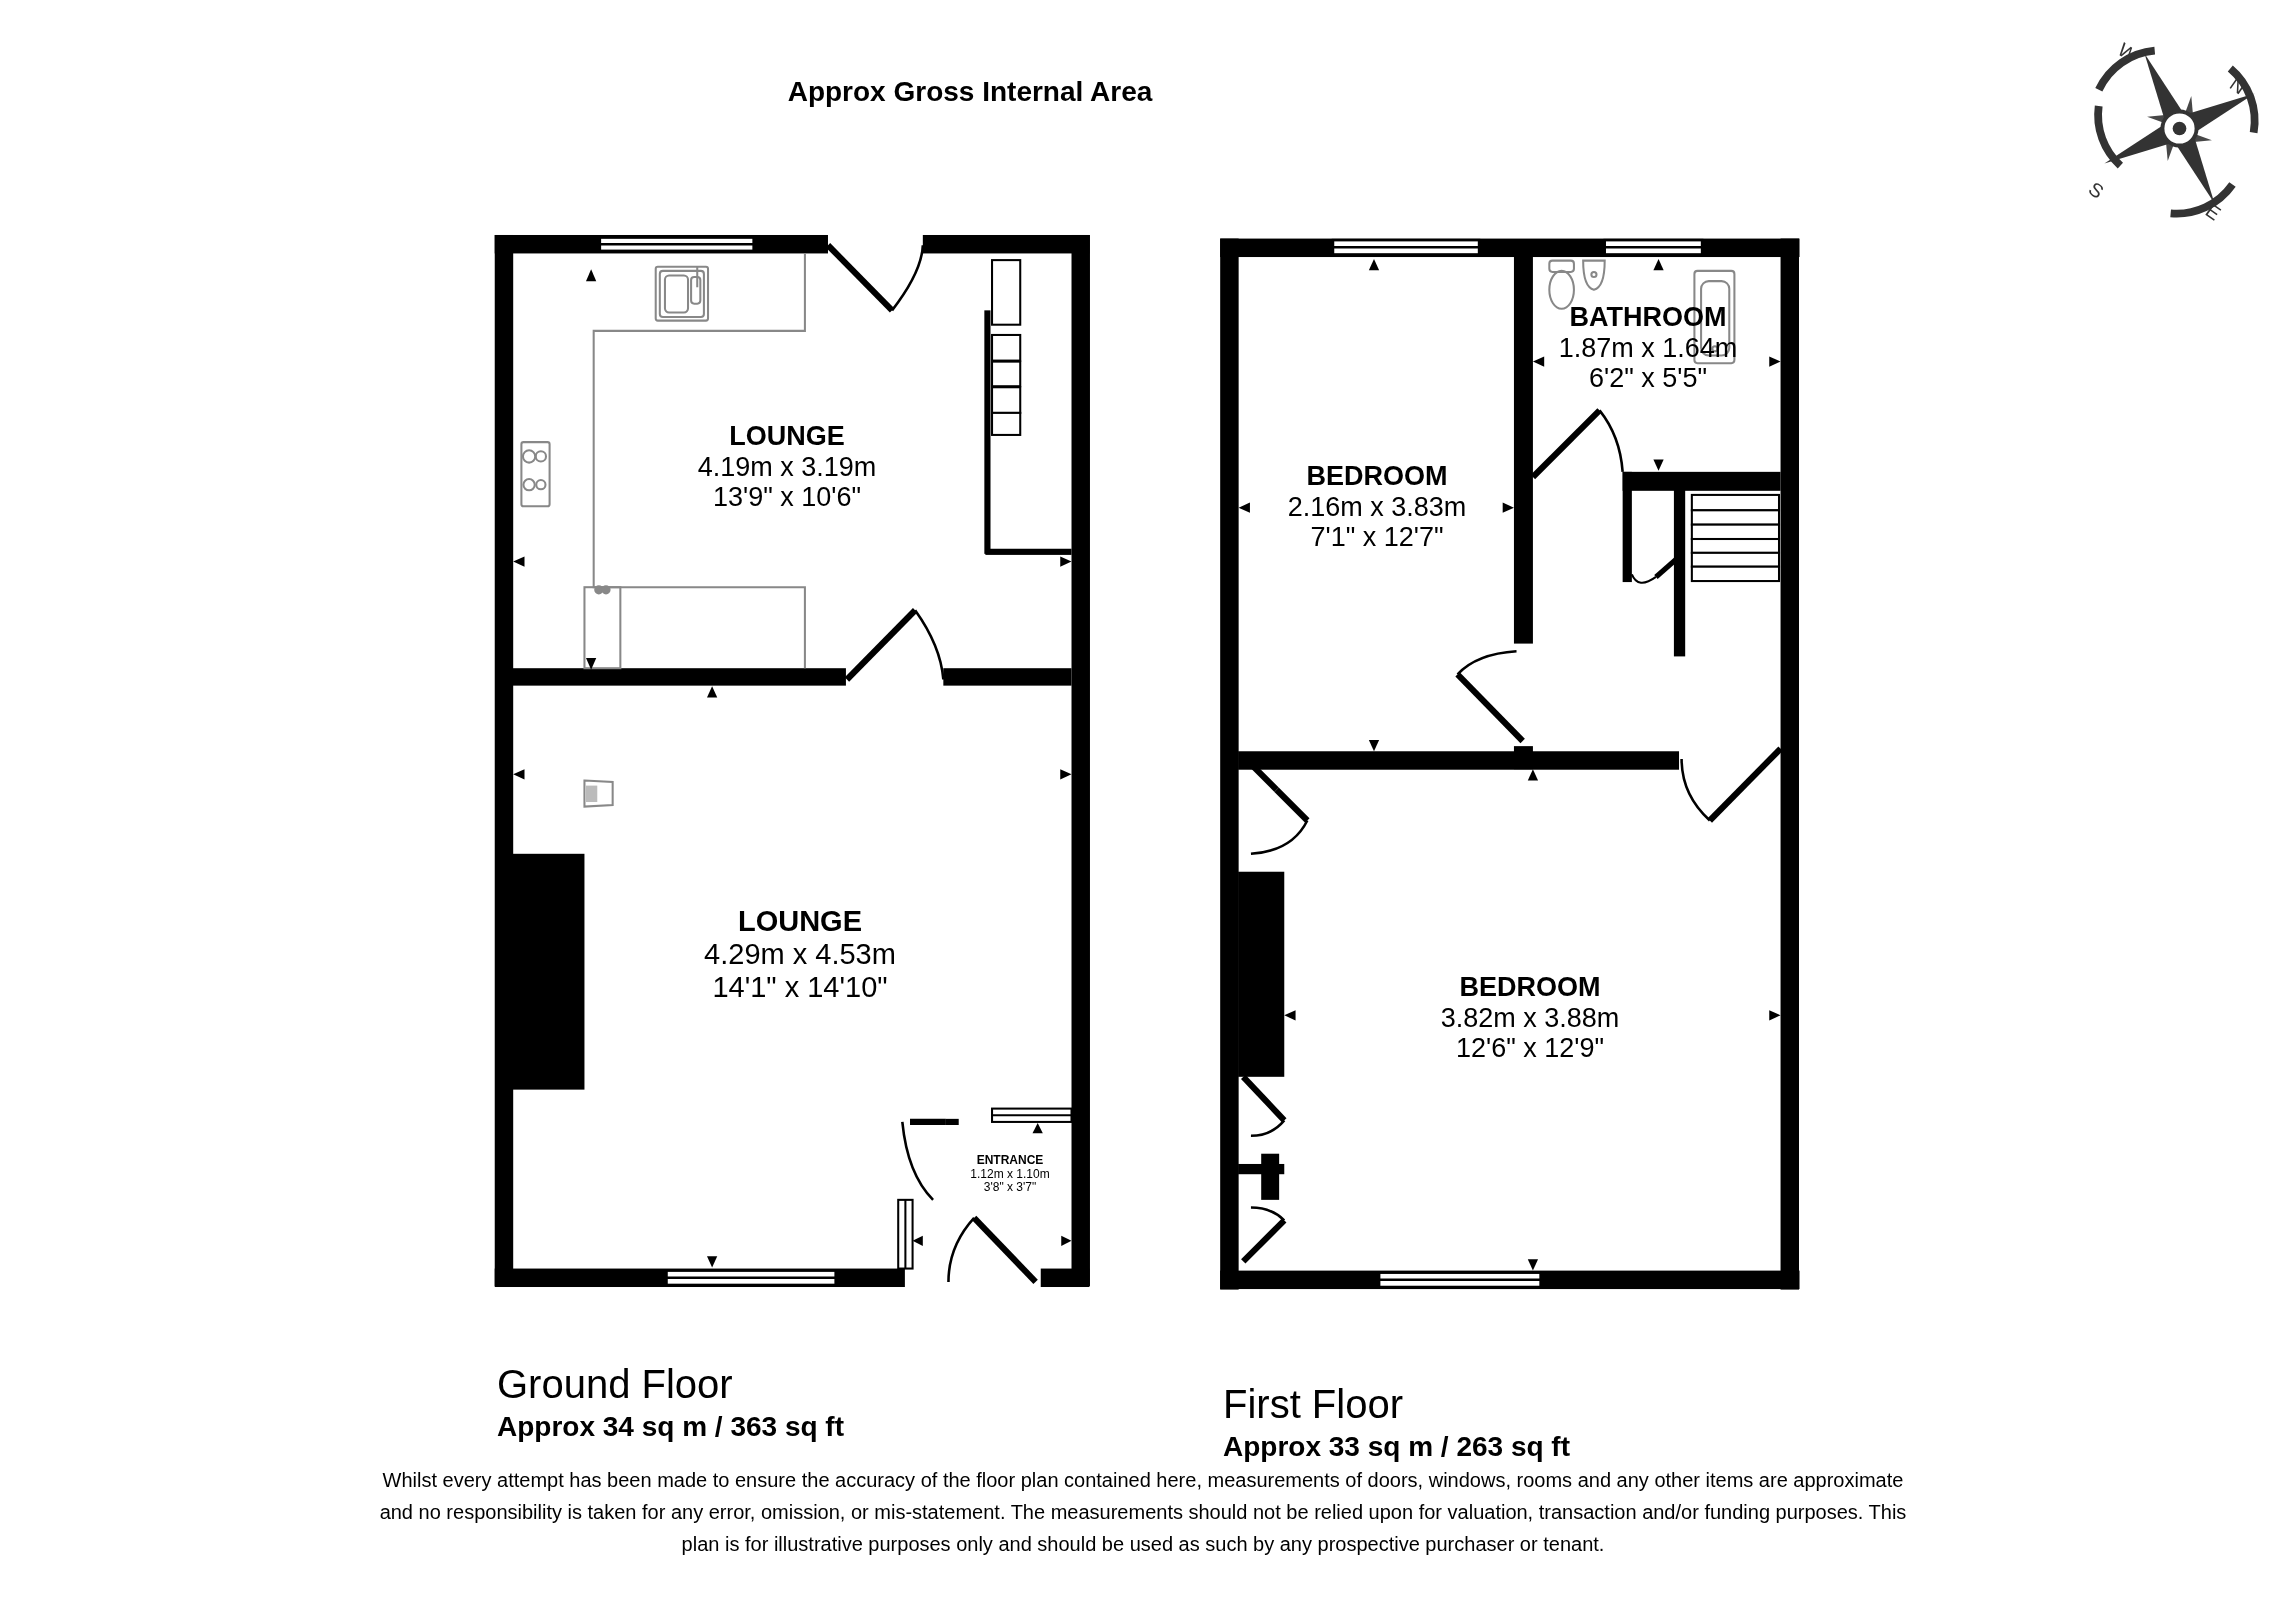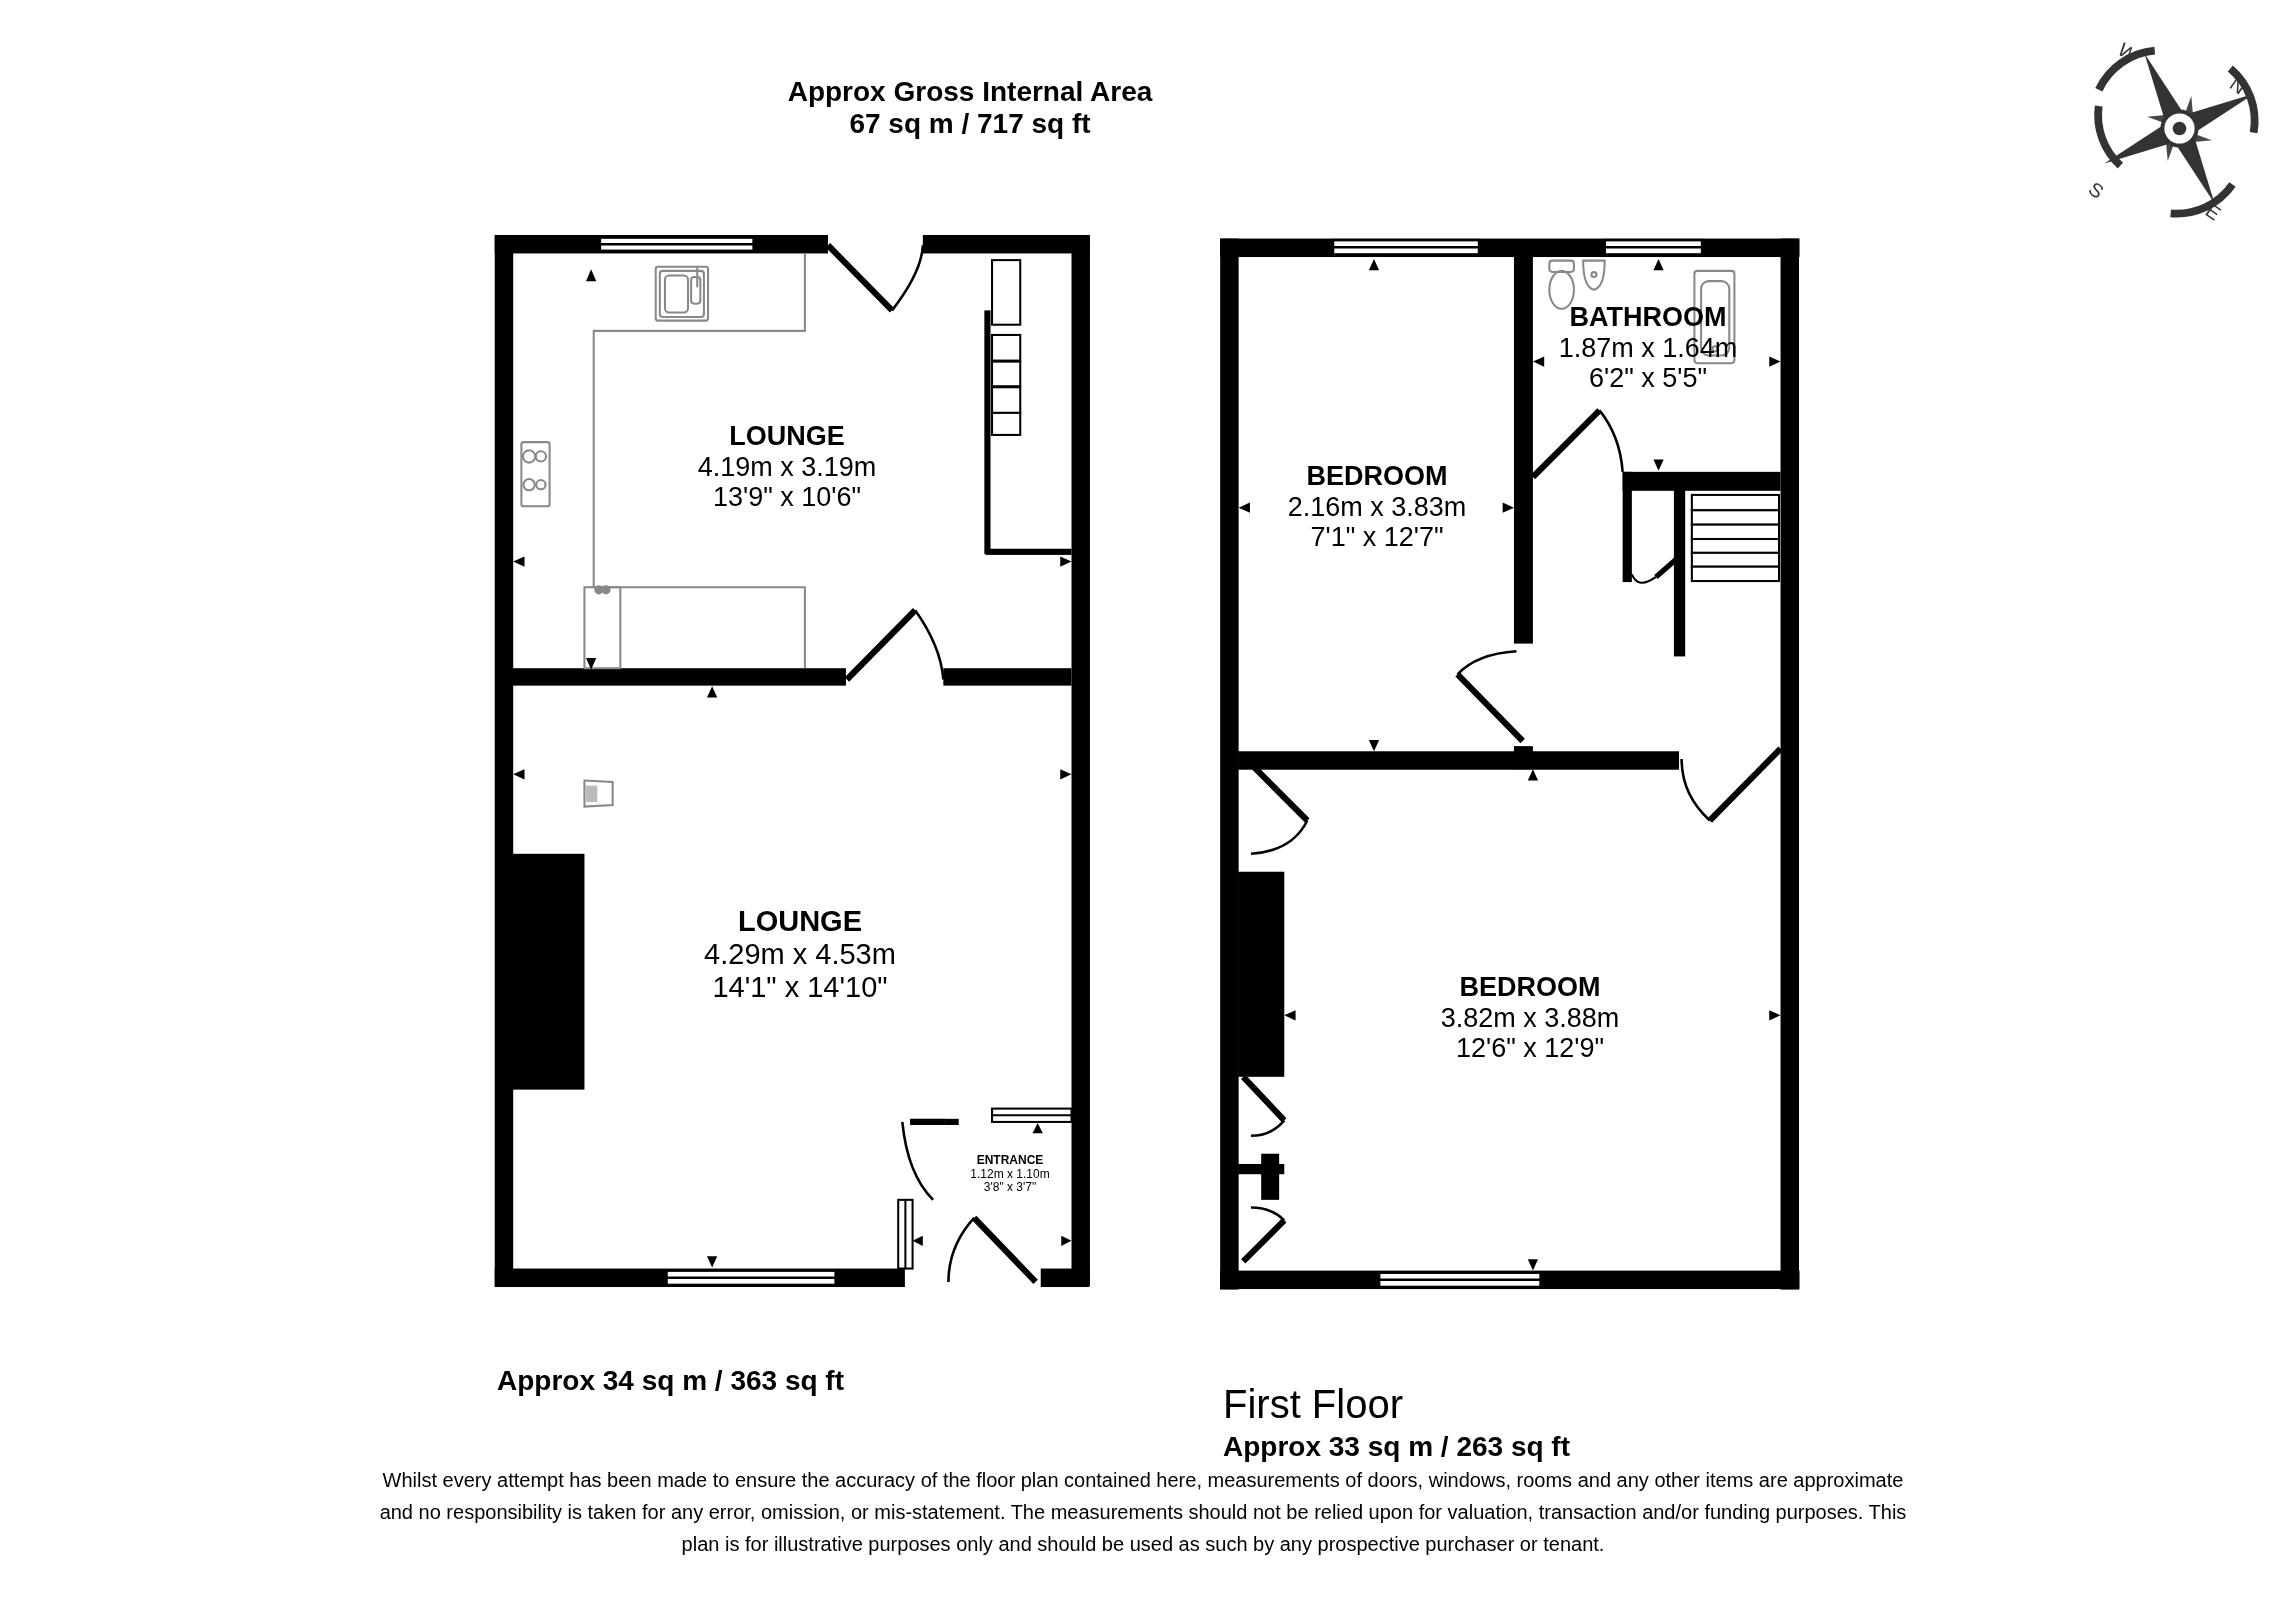--- a/index.html
+++ b/index.html
@@ -13,21 +13,20 @@
   .floor-title { font-size: 40px; line-height: 46px; }
   .floor-area { font-weight: bold; font-size: 28px; line-height: 32px; }
   .disclaimer { left: 369px; width: 1548px; top: 1464px; text-align: center; font-size: 20px; line-height: 32px; }
   .compass { position: absolute; left: 2082px; top: 31px; width: 195px; height: 195px; }
 </style>
 </head>
 <body>
 
 <div class="abs title">
   <div>Approx Gross Internal Area</div>
-  <div>67 sq m / 717 sq ft</div>
 </div>
 
 <svg class="compass" viewBox="0 0 400 400">
   <g fill="#333" stroke="none">
 
     <path d="M110 40 A140 140 0 0 1 250 40" fill="none" stroke="#333" stroke-width="16" transform="rotate(-35 200 200)"></path>
     <path d="M60 230 A140 140 0 0 1 60 100" fill="none" stroke="#333" stroke-width="16" transform="rotate(-20 200 200)"></path>
     <path d="M110 350 A140 140 0 0 0 250 350" fill="none" stroke="#333" stroke-width="16" transform="rotate(-25 200 200)"></path>
     <path d="M340 120 A140 140 0 0 1 340 260" fill="none" stroke="#333" stroke-width="16" transform="rotate(-20 200 200)"></path>
 
@@ -260,20 +259,21 @@
   <span class="room-dim">1.87m x 1.64m</span>
   <span class="room-dim">6'2" x 5'5"</span>
 </div>
 <div class="room-label" style="left:1530px; top:965px; font-size:27px;">
   <span class="room-name">BEDROOM</span>
   <span class="room-dim">3.82m x 3.88m</span>
   <span class="room-dim">12'6" x 12'9"</span>
 </div>
 
 <div class="abs" style="left:497px; top:1361px;">
+  <div class="floor-title">Ground Floor</div>
   <div class="floor-area" style="margin-top:4.1px;">Approx 34 sq m / 363 sq ft</div>
 </div>
 <div class="abs" style="left:1223px; top:1361px;margin-top:20px;">
   <div class="floor-title">First Floor</div>
   <div class="floor-area" style="margin-top:4.1px;">Approx 33 sq m / 263 sq ft</div>
 </div>
 
 <div class="abs disclaimer">Whilst every attempt has been made to ensure the accuracy of the floor plan contained here, measurements of doors, windows, rooms and any other items are approximate and no responsibility is taken for any error, omission, or mis-statement. The measurements should not be relied upon for valuation, transaction and/or funding purposes. This plan is for illustrative purposes only and should be used as such by any prospective purchaser or tenant.</div>
 
 

